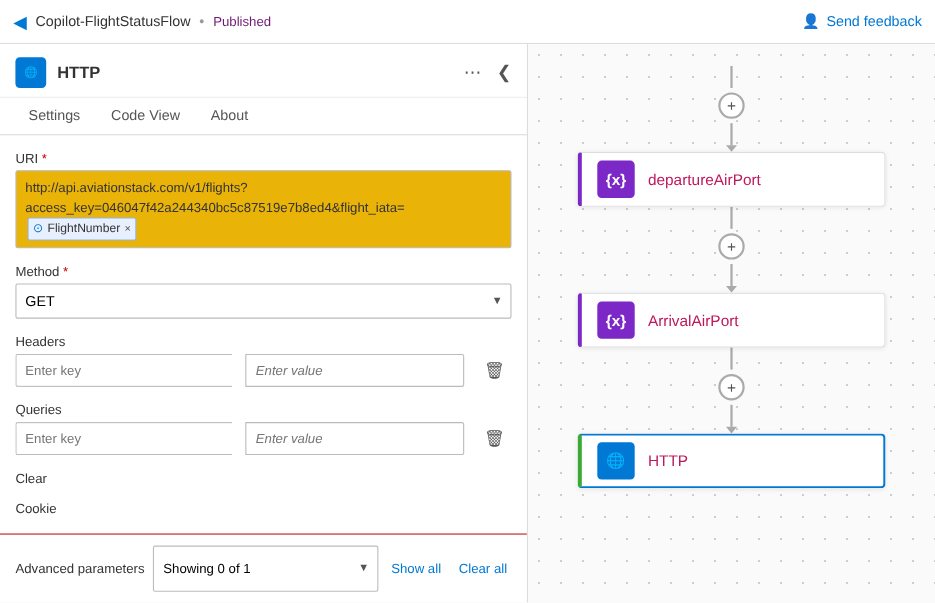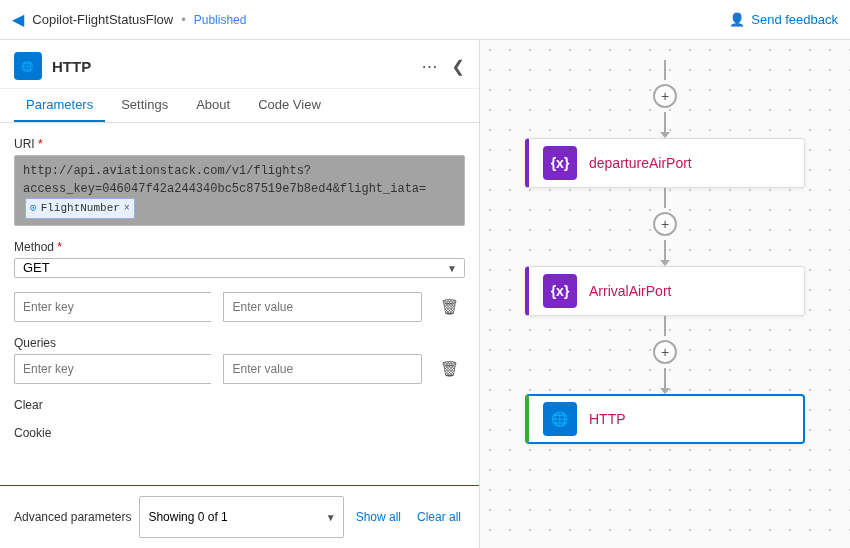--- a/index.html
+++ b/index.html
@@ -39,21 +39,21 @@
       border: none;
       display: flex;
       align-items: center;
     }
     .app-title {
       font-size: 13px;
       color: #333;
     }
     .published-badge {
       font-size: 12px;
-      color: #3b82f6;
+      color: #701a75;
     }
     .topbar-right {
       display: flex;
       align-items: center;
       gap: 6px;
       color: #0078d4;
       cursor: pointer;
       font-size: 13px;
     }
 
@@ -178,21 +178,21 @@
       color: #555;
       cursor: pointer;
       font-size: 10px;
     }
 
     .select-wrapper {
       position: relative;
     }
     .method-select {
       width: 100%;
-      height: 20px;
+      height: 32px;
       border: 1px solid #bbb;
       border-radius: 2px;
       padding: 0 30px 0 8px;
       font-size: 13px;
       background: #fff;
       appearance: none;
       cursor: pointer;
     }
     .select-arrow {
       position: absolute;
@@ -217,20 +217,21 @@
       padding: 0 8px;
       font-size: 12px;
       color: #999;
     }
     .key-input {
       border-right: none;
       border-radius: 2px 0 0 2px;
     }
     .value-input {
       border-radius: 0 2px 2px 0;
+      font-style: italic;
     }
     .delete-row-btn {
       background: none;
       border: none;
       cursor: pointer;
       color: #555;
       font-size: 15px;
       padding: 0 6px;
     }
 
@@ -420,41 +421,38 @@
         <button class="icon-btn">
           <span>⋯</span>
         </button>
         <button class="collapse-btn">
           <span>❮</span>
         </button>
       </div>
     </div>
 
     <div class="tabs">
-      <div class="tab active">
-        <span>Parameters</span>
-      </div>
       <div class="tab">
         <span>Settings</span>
       </div>
       <div class="tab">
+        <span>Code View</span>
+      </div>
+      <div class="tab">
         <span>About</span>
-      </div>
-      <div class="tab">
-        <span>Code View</span>
       </div>
     </div>
 
     <div class="form-content">
 
       <div class="form-group">
         <label class="form-label">
           <span>URI</span><span class="required-star"> *</span>
         </label>
-        <div style="border:1px solid #bbb; border-radius:2px; padding:6px 8px; min-height:52px; background:#a3a3a3; font-size:12px; color:#333; line-height:1.5;font-family:Liberation Mono, monospace;">
+        <div style="border:1px solid #bbb; border-radius:2px; padding:6px 8px; min-height:52px; background:#eab308; font-size:12px; color:#333; line-height:1.5;">
           <span>http://api.aviationstack.com/v1/flights?access_key=046047f42a244340bc5c87519e7b8ed4&amp;flight_iata=</span><span class="flight-tag">
             <span style="color:#0078d4">⊙</span>
             <span>FlightNumber</span>
             <span class="flight-tag-x">×</span>
           </span>
         </div>
       </div>
 
       <div class="form-group">
         <label class="form-label">
@@ -466,20 +464,21 @@
             <option>POST</option>
             <option>PUT</option>
             <option>DELETE</option>
             <option>PATCH</option>
           </select>
           <span class="select-arrow">▼</span>
         </div>
       </div>
 
       <div class="form-group">
+        <label class="form-label">Headers</label>
         <div class="two-col">
           <input class="key-input" type="text" placeholder="Enter key" style="">
           <input class="value-input" type="text" placeholder="Enter value" style="">
           <button class="delete-row-btn">
             <span>🗑</span>
           </button>
         </div>
       </div>
 
       <div class="form-group">

